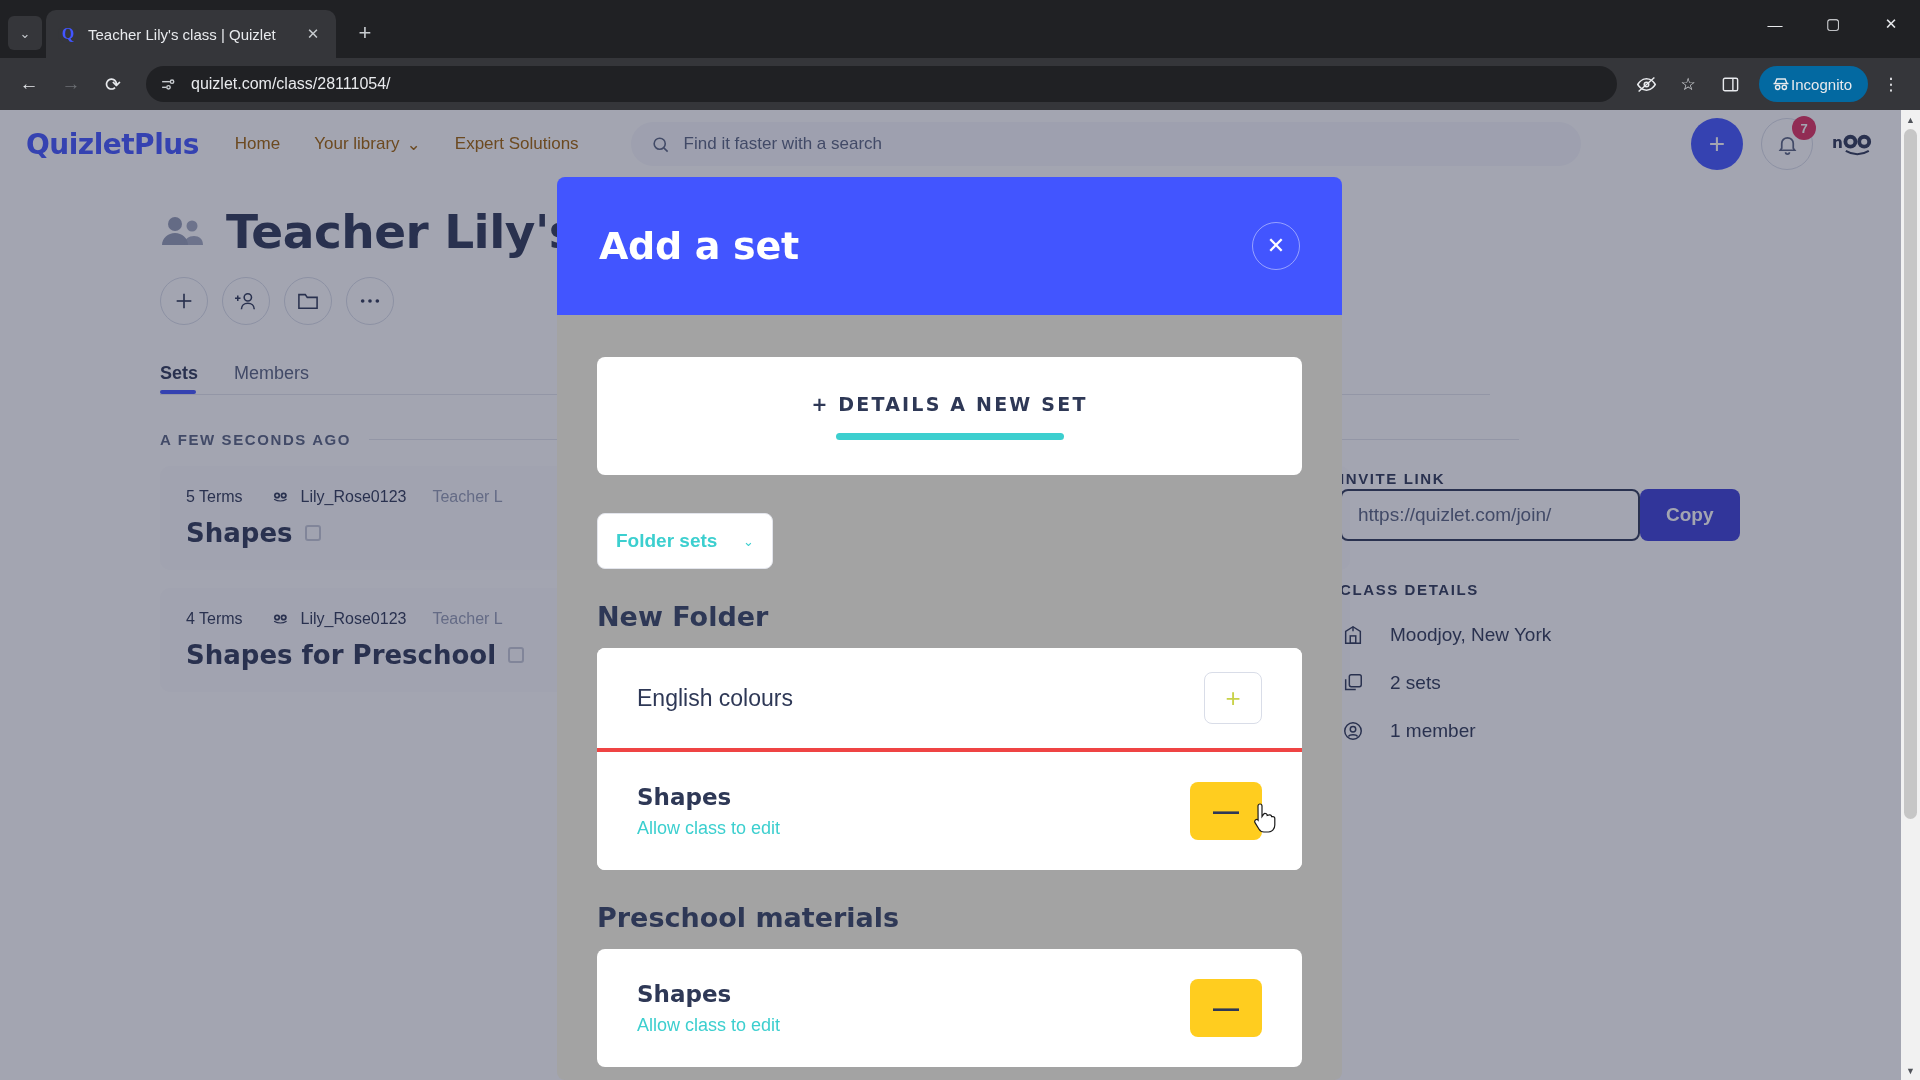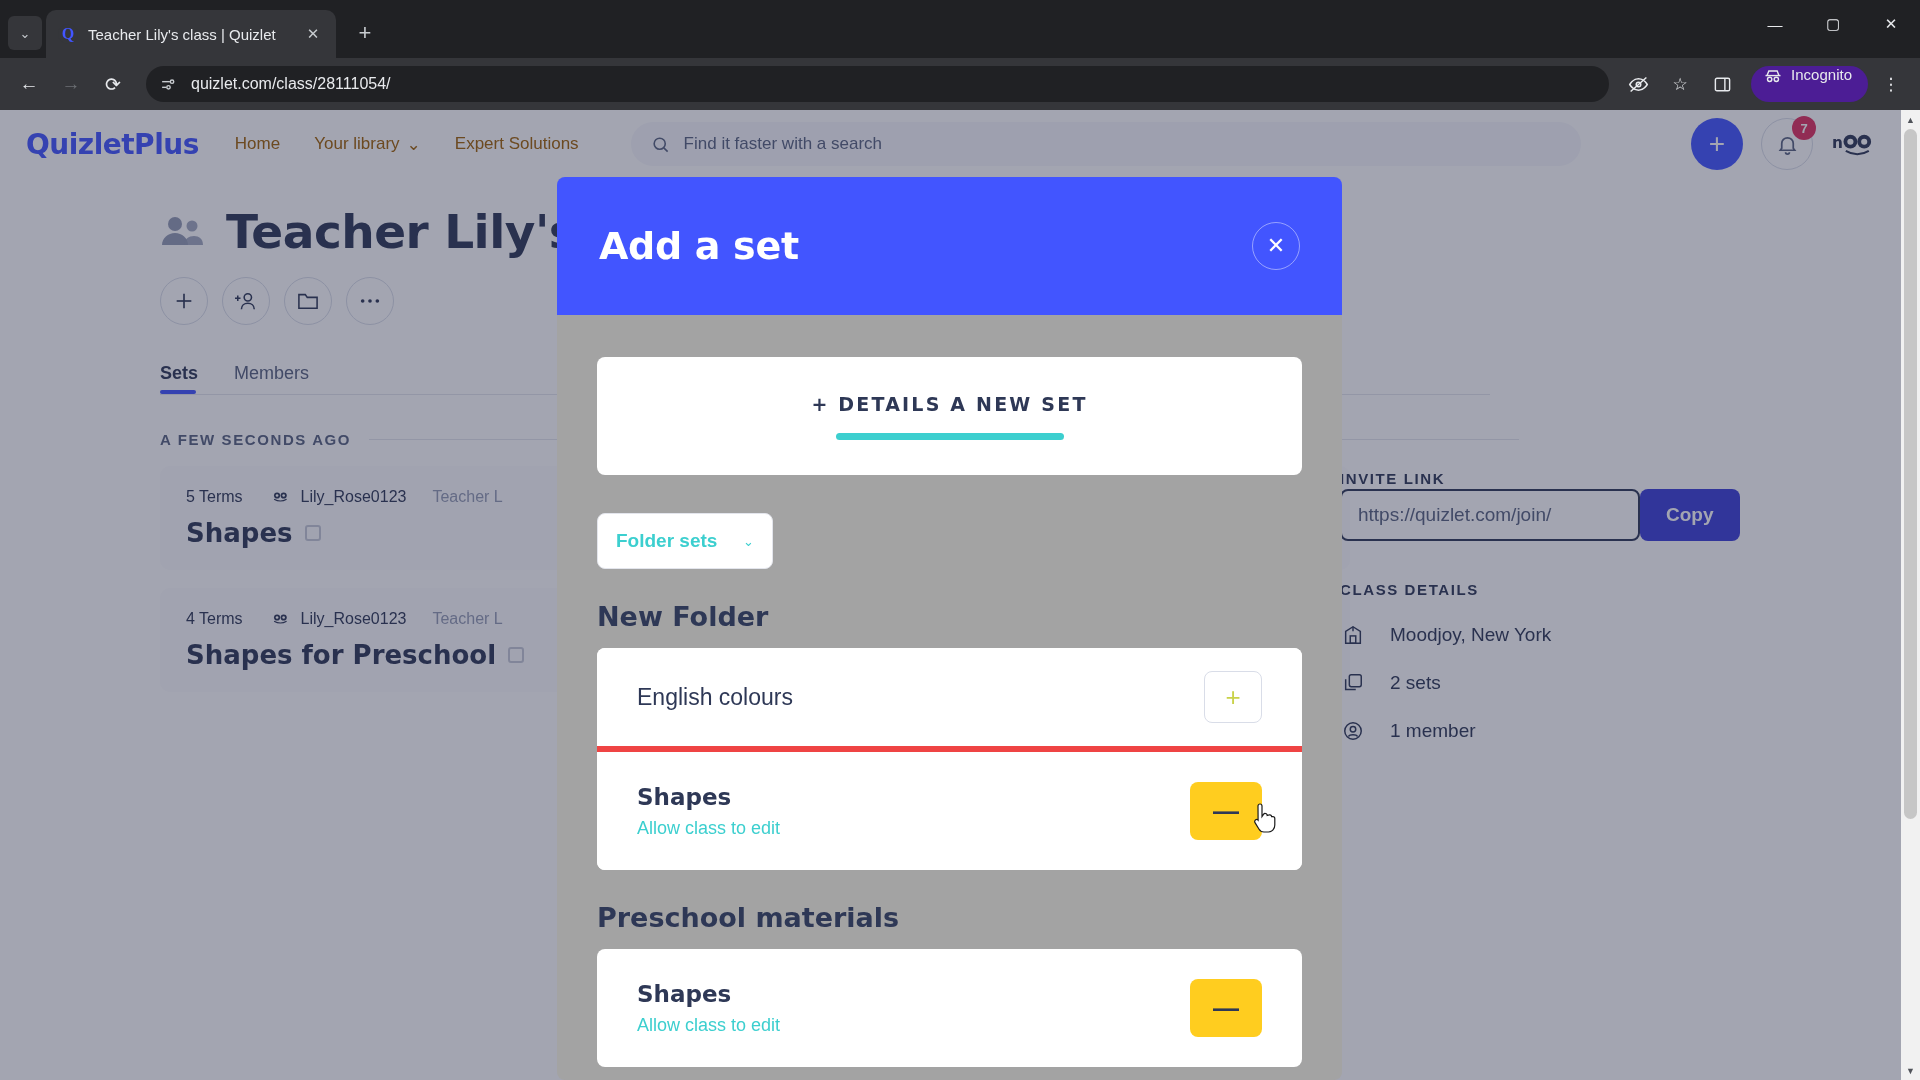--- a/index.html
+++ b/index.html
@@ -72,22 +72,22 @@
   }
   .omni-icon { color: #c8ccd0; font-size: 14px; margin-right: 14px; display:flex; }
   .omni-url { color: #e8eaed; font-size: 16px; }
   .tb-right { display: flex; align-items: center; gap: 4px; }
   .tb-icon {
     width: 38px; height: 38px; border-radius: 50%;
     display: flex; align-items: center; justify-content: center;
     color: #e8eaed; font-size: 17px;
   }
   .incognito-pill {
-    height: 36px; border-radius: 18px; background: #4c1d95;
-    display: flex; gap: 8px; padding: 0 16px 0 12px;
+    height: 36px; border-radius: 18px; background: #0369a1;
+    display: flex; align-items: center; padding: 0 16px 0 12px;
     color: #e8eaed; font-size: 15px; margin-left: 6px;
   }
 
   
   .page {
     position: absolute; top: 110px; left: 0;
     width: 1920px; height: 970px; background: #ffffff;
     overflow: hidden;
   }
   .page-inner { position: relative; width: 1905px; height: 970px; }
@@ -249,21 +249,21 @@
 
   .folder-title {
     font-size: 27px; font-weight: 800; color: #2e3856; margin-top: 32px;
     font-family: "DejaVu Sans", sans-serif;
   }
   .folder-group {
     margin-top: 16px; background: #fff; border-radius: 8px; overflow: hidden;
   }
   .folder-row {
     display: flex; align-items: center; padding: 0 40px;
-    min-height: 104px; border-bottom: 6px solid #ef4444; background: #fff;
+    min-height: 104px; border-bottom: 4px solid #ef4444; background: #fff;
   }
   .folder-row:last-child { border-bottom: none; }
   .folder-row.tall { min-height: 118px; }
   .fr-texts { flex: 1; }
   .fr-name-plain { font-size: 23px; color: #2e3856; font-weight: 400; }
   .fr-name-bold {
     font-size: 23px; color: #2e3856; font-weight: 800;
     font-family: "DejaVu Sans", sans-serif;
   }
   .fr-sub { font-size: 18px; color: #3ccfcf; margin-top: 8px; font-weight: 500; }

